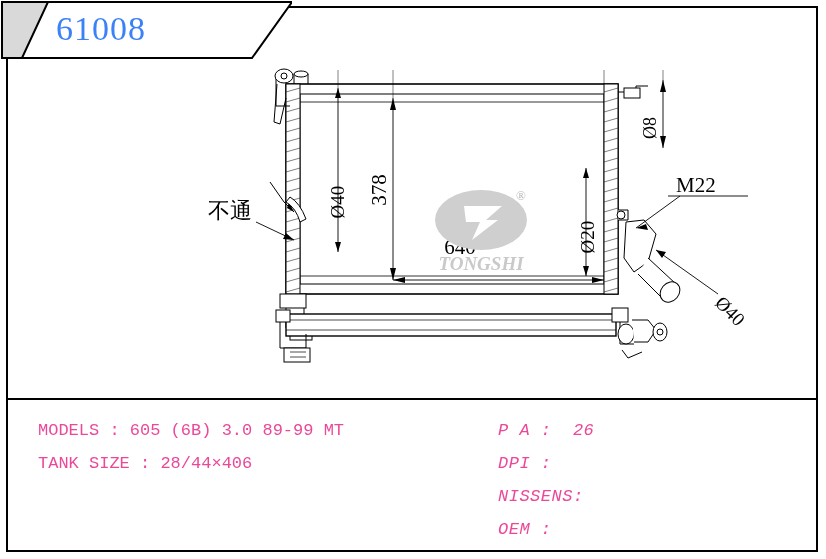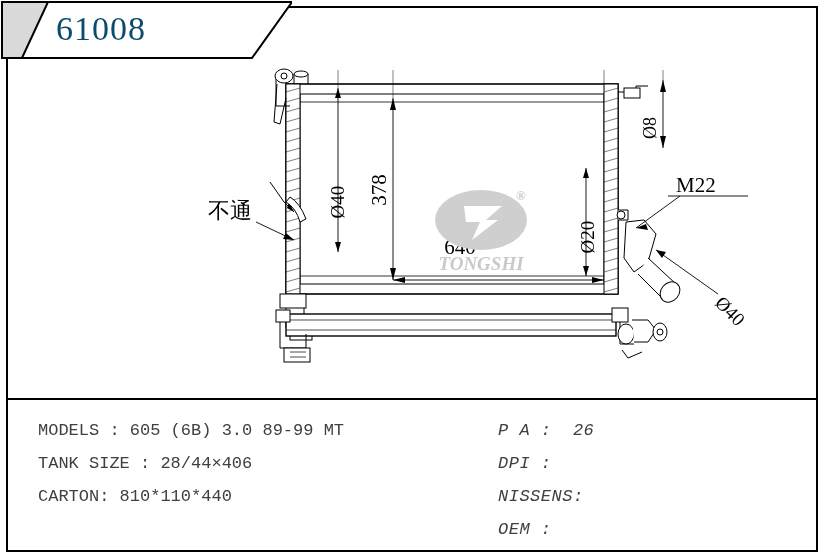--- a/index.html
+++ b/index.html
@@ -35,21 +35,21 @@
     width: 292px;
     height: 60px;
   }
   .banner svg { display:block; }
   .banner-text {
     position: absolute;
     left: 56px;
     top: 10px;
     font-family: "Liberation Serif", serif;
     font-size: 34px;
-    color: #0c4a6e;
+    color: #3b82f6;
     letter-spacing: 1px;
     font-weight: 400;
   }
   
   .drawing {
     position: absolute;
     left: 8px;
     top: 62px;
     width: 808px;
     height: 330px;
@@ -91,21 +91,21 @@
   }
   .spec-col-right {
     flex: 1;
     padding: 14px 0 0 20px;
     box-sizing: border-box;
     font-style: italic;
   }
   .spec-line {
     font-family: "Liberation Mono", monospace;
     font-size: 17px;
-    color: #404040;
+    color: #ec4899;
     line-height: 1.95;
     white-space: pre;
   }
   .spec-line.right {
     letter-spacing: 0.5px;
   }
   
   .dimtext {
     font-family: "Liberation Serif", serif;
     fill: #000;
@@ -285,21 +285,20 @@
       <text x="75" y="88" font-size="19" fill="#c9c9c9" text-anchor="middle" font-family="Liberation Serif, serif" font-style="italic" font-weight="bold">TONGSHI</text>
     </svg>
   </div>
 
   <div class="spec-divider"></div>
 
   <div class="specs">
     <div class="spec-col-left">
       <div class="spec-line">MODELS : 605 (6B) 3.0 89-99 MT</div>
       <div class="spec-line">TANK SIZE : 28/44×406</div>
-      <div class="spec-line">CARTON: 810*110*440</div>
     </div>
     <div class="spec-col-right">
       <div class="spec-line right">P A :  26</div>
       <div class="spec-line right">DPI :</div>
       <div class="spec-line right">NISSENS:</div>
       <div class="spec-line right">OEM :</div>
     </div>
   </div>
 
 </div>

